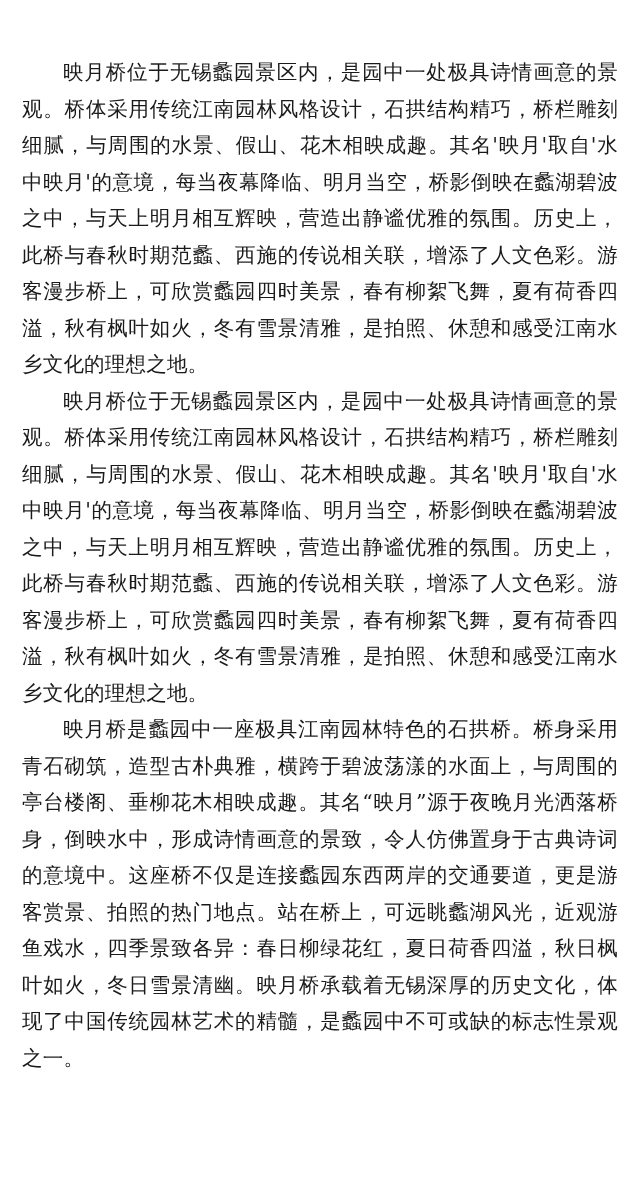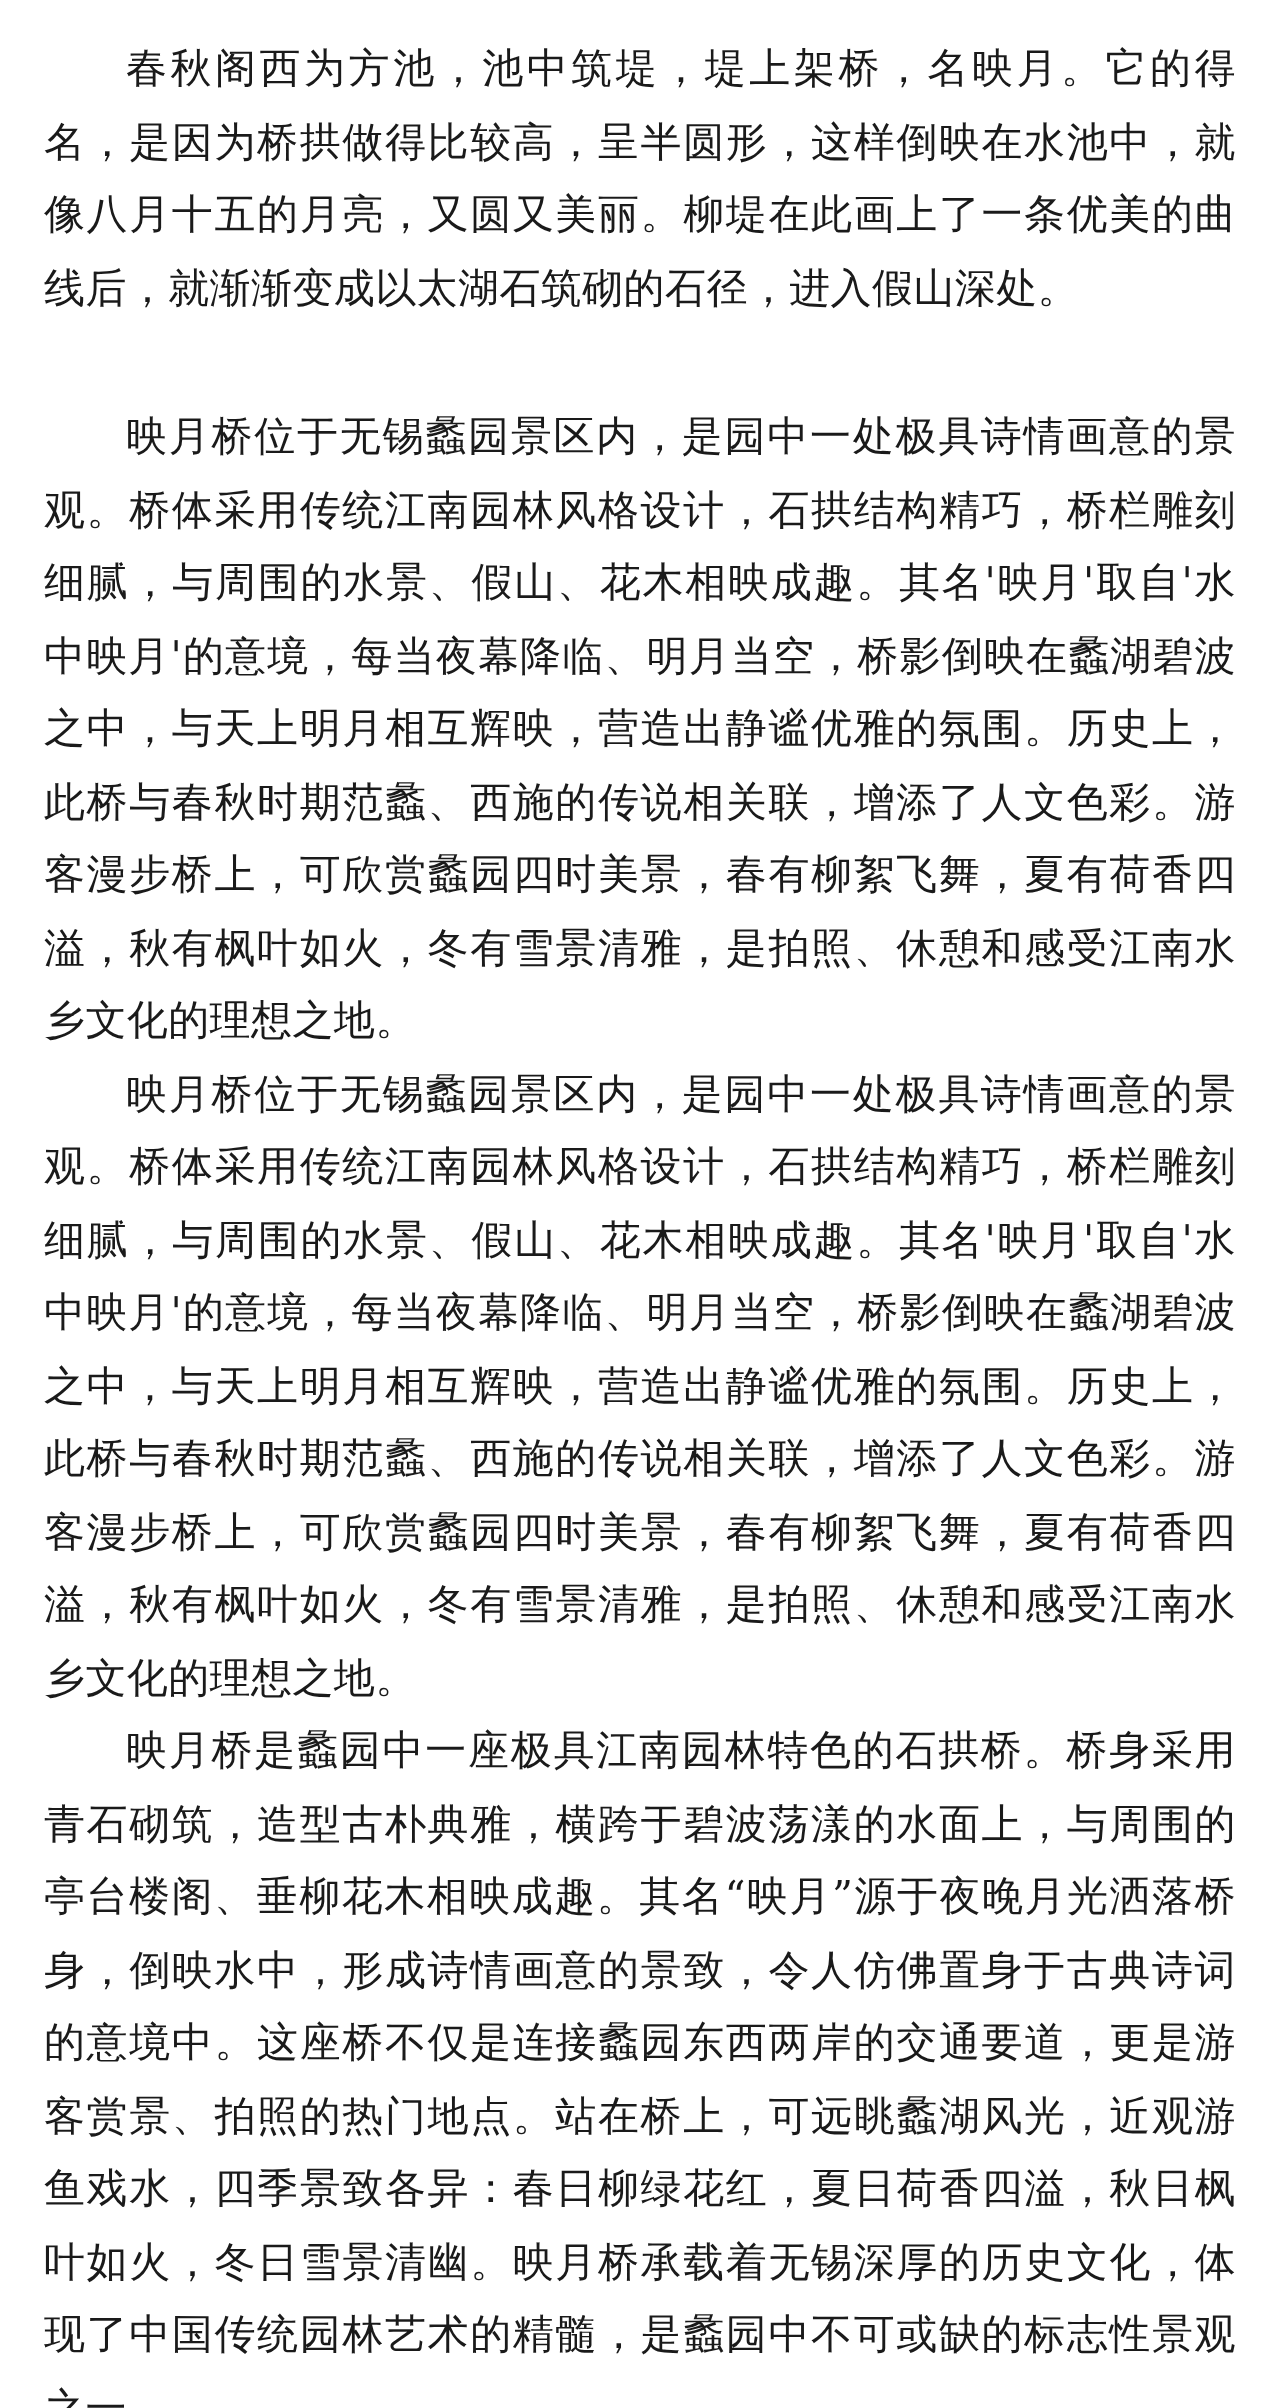--- a/index.html
+++ b/index.html
@@ -34,20 +34,19 @@
     height: 38px;
   }
   .gap-small {
     height: 0px;
   }
 </style>
 </head>
 <body>
 
 <div class="page">
-  <p class="para">春秋阁西为方池，池中筑堤，堤上架桥，名映月。它的得名，是因为桥拱做得比较高，呈半圆形，这样倒映在水池中，就像八月十五的月亮，又圆又美丽。柳堤在此画上了一条优美的曲线后，就渐渐变成以太湖石筑砌的石径，进入假山深处。</p>
   <div class="gap-large"></div>
   <p class="para">映月桥位于无锡蠡园景区内，是园中一处极具诗情画意的景观。桥体采用传统江南园林风格设计，石拱结构精巧，桥栏雕刻细腻，与周围的水景、假山、花木相映成趣。其名'映月'取自'水中映月'的意境，每当夜幕降临、明月当空，桥影倒映在蠡湖碧波之中，与天上明月相互辉映，营造出静谧优雅的氛围。历史上，此桥与春秋时期范蠡、西施的传说相关联，增添了人文色彩。游客漫步桥上，可欣赏蠡园四时美景，春有柳絮飞舞，夏有荷香四溢，秋有枫叶如火，冬有雪景清雅，是拍照、休憩和感受江南水乡文化的理想之地。</p>
   <div class="gap-small"></div>
   <p class="para">映月桥位于无锡蠡园景区内，是园中一处极具诗情画意的景观。桥体采用传统江南园林风格设计，石拱结构精巧，桥栏雕刻细腻，与周围的水景、假山、花木相映成趣。其名'映月'取自'水中映月'的意境，每当夜幕降临、明月当空，桥影倒映在蠡湖碧波之中，与天上明月相互辉映，营造出静谧优雅的氛围。历史上，此桥与春秋时期范蠡、西施的传说相关联，增添了人文色彩。游客漫步桥上，可欣赏蠡园四时美景，春有柳絮飞舞，夏有荷香四溢，秋有枫叶如火，冬有雪景清雅，是拍照、休憩和感受江南水乡文化的理想之地。</p>
   <div class="gap-small"></div>
   <p class="para">映月桥是蠡园中一座极具江南园林特色的石拱桥。桥身采用青石砌筑，造型古朴典雅，横跨于碧波荡漾的水面上，与周围的亭台楼阁、垂柳花木相映成趣。其名“映月”源于夜晚月光洒落桥身，倒映水中，形成诗情画意的景致，令人仿佛置身于古典诗词的意境中。这座桥不仅是连接蠡园东西两岸的交通要道，更是游客赏景、拍照的热门地点。站在桥上，可远眺蠡湖风光，近观游鱼戏水，四季景致各异：春日柳绿花红，夏日荷香四溢，秋日枫叶如火，冬日雪景清幽。映月桥承载着无锡深厚的历史文化，体现了中国传统园林艺术的精髓，是蠡园中不可或缺的标志性景观之一。</p>
 </div>
 
 </body></html>

